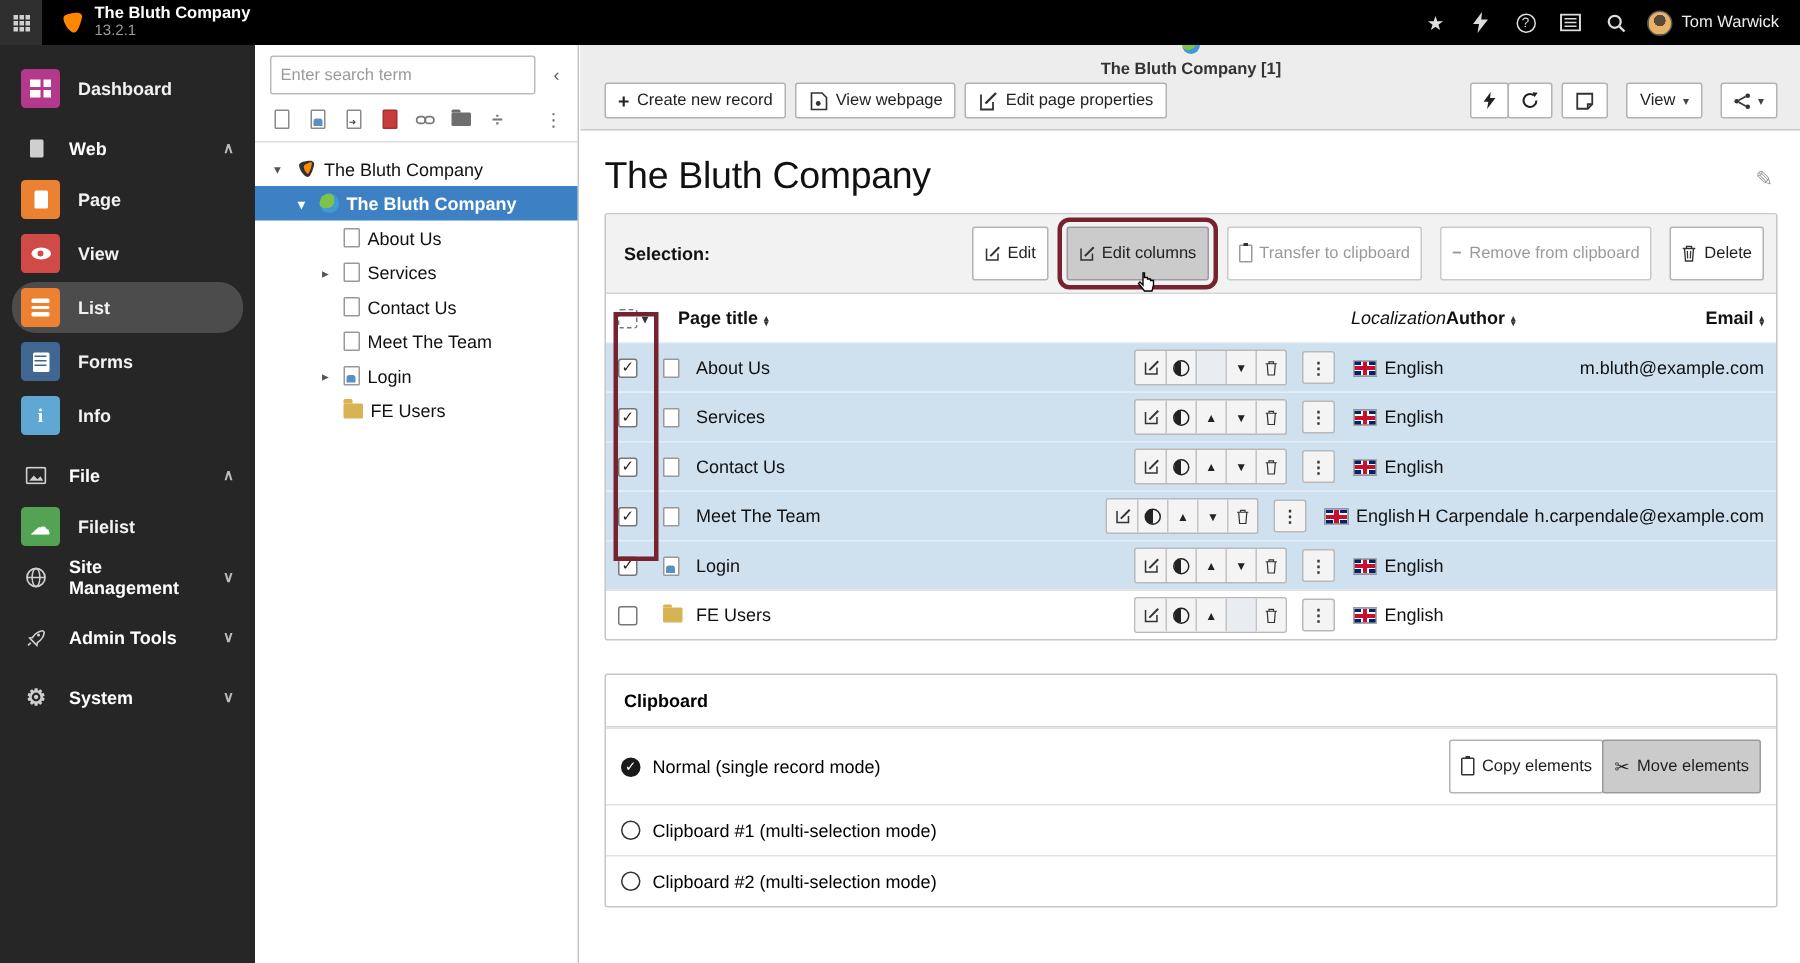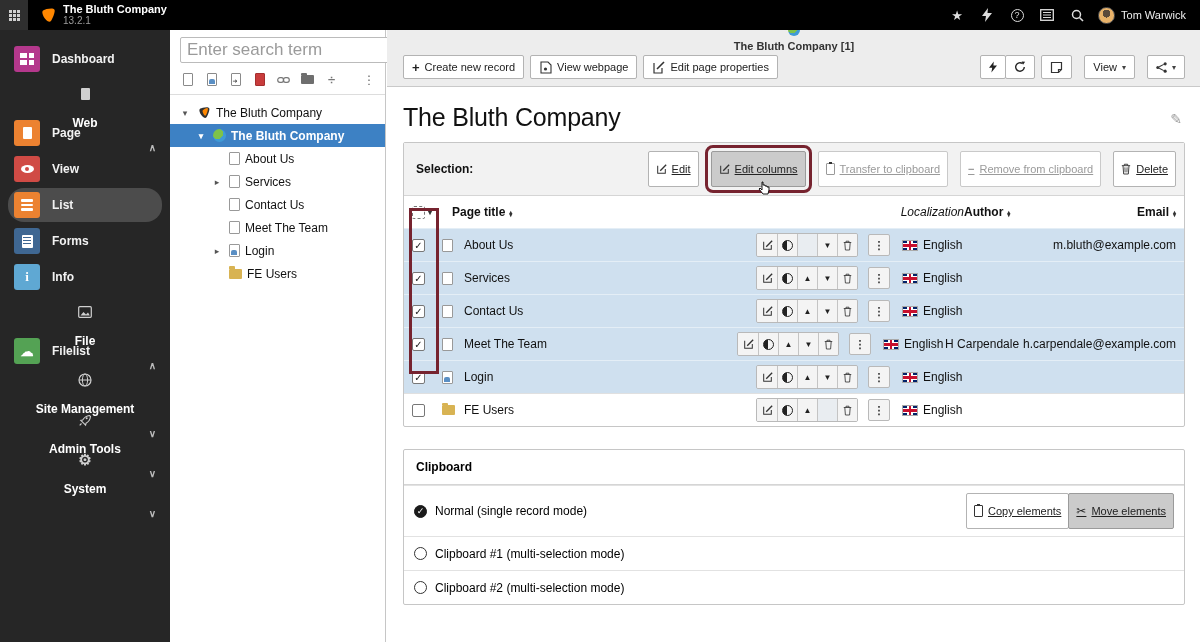--- a/index.html
+++ b/index.html
@@ -19,40 +19,40 @@
   .topbar-right { margin-left:auto; display:flex; align-items:center; gap:4px; padding-right:10px; }
   .tb-icon { width:26px; height:26px; display:flex; align-items:center; justify-content:center; color:#ddd; font-size:13px; }
   .help-circle { width:13px; height:13px; border:1.3px solid #ddd; border-radius:50%; font-size:9px; display:flex; align-items:center; justify-content:center; color:#ddd; }
   .avatar { width:17px; height:17px; border-radius:50%; background:radial-gradient(circle at 50% 38%, #5b4a3a 0 32%, #e8b269 33% 100%); border:1px solid #555; }
   .tb-user { display:flex; align-items:center; gap:6px; font-size:11px; color:#eee; padding:0 4px; }
 
   
   .sidebar { position:absolute; top:30px; left:0; width:170px; height:612px; background:#262626; color:#fff; padding-top:10px; }
   .sb-item { display:flex; align-items:center; gap:12px; height:34px; margin:2px 8px; padding:0 6px; border-radius:3px; font-size:12px; font-weight:bold; color:#f2f2f2; }
   .sb-item.sel { background:#4c4c4c;border-radius:16px; }
-  .sb-group { display:flex; align-items:center; gap:12px; height:30px; margin:8px 8px 2px; padding:0 6px; font-size:12px; font-weight:bold; color:#fff;flex-direction:column; }
+  .sb-group { display:flex; align-items:center; gap:12px; height:30px; margin:8px 8px 2px; padding:0 6px; font-size:12px; font-weight:bold; color:#fff; }
   .sb-chevron { margin-left:auto; font-size:10px; color:#bbb; }
   .mod-ico { width:26px; height:26px; border-radius:3px; display:flex; align-items:center; justify-content:center; flex:0 0 26px; }
   .mod-ico-sm { width:20px; height:20px; display:flex; align-items:center; justify-content:center; flex:0 0 20px; color:#cfcfcf; }
   .mini-doc { width:9px; height:12px; background:#fff; border-radius:1px; }
   .mini-bars { display:flex; flex-direction:column; gap:2px; }
   .mini-bars i { width:12px; height:2.5px; background:#fff; border-radius:1px; display:block; }
   .mini-eye { width:13px; height:8px; background:#fff; border-radius:50%; position:relative; }
   .mini-eye:after { content:""; position:absolute; left:4.5px; top:2px; width:4px; height:4px; background:#d04b45; border-radius:50%; }
   .mini-grid { display:grid; grid-template-columns:7px 5px; grid-gap:1.5px; }
   .mini-grid i { height:5px; background:#fff; display:block; }
   .mini-i { color:#fff; font-weight:bold; font-size:13px; font-family:"Liberation Serif",serif; }
   .mini-cloud { color:#fff; font-size:13px; }
   .mini-formdoc { width:11px; height:13px; background:#fff; border-radius:1px; display:flex; flex-direction:column; gap:1.5px; padding:2px 1.5px; }
   .mini-formdoc i { height:1.5px; background:#3f6792; display:block; }
 
   
   .tree { position:absolute; top:30px; left:170px; width:216px; height:612px; background:#fff; border-right:1px solid #c6c6c6; }
   .tree-search-row { display:flex; align-items:center; padding:7px 6px 5px 10px; gap:6px; }
-  .tree-search { flex:1; height:22px; border:1px solid #bbb; border-radius:2px; font-size:17px; padding:12px 6px; color:#333; font-family:"Liberation Sans",sans-serif; }
+  .tree-search { flex:1; height:22px; border:1px solid #bbb; border-radius:2px; font-size:11px; padding:12px 6px; color:#333; font-family:"Liberation Sans",sans-serif; }
   .tree-search::placeholder { color:#9a9a9a; }
   .tree-collapse { color:#555; font-size:12px; width:16px; text-align:center; }
   .tree-toolbar { display:flex; align-items:center; gap:9px; padding:4px 10px 7px; border-bottom:1px solid #ddd; }
   .tt-ico { width:15px; height:15px; display:flex; align-items:center; justify-content:center; }
   .doc-shape { width:10px; height:13px; background:#fff; border:1px solid #8a8a8a; border-radius:1px; position:relative; }
   .doc-shape.blue:after { content:""; position:absolute; left:1px; bottom:1px; width:6px; height:5px; background:#5a8fc4; border-radius:2px 2px 0 0; }
   .doc-shape.arrow:after { content:"➜"; position:absolute; font-size:6px; color:#444; left:1px; top:3px; }
   .doc-shape.red { background:#c83c3c; border-color:#a52f2f; }
   .tt-link { color:#777; font-size:12px; font-weight:bold; }
   .folder-shape { width:13px; height:9px; background:#6e6e6e; border-radius:1px; position:relative; }
@@ -88,21 +88,21 @@
   .ico-12 { width:13px; height:13px; }
 
   .page-title-row { display:flex; align-items:flex-start; padding:16px 18px 10px 16px; }
   .page-title { font-size:25px; font-weight:500; color:#111; letter-spacing:-0.2px; }
   .title-pencil { margin-left:auto; color:#999; font-size:14px; padding-top:8px; }
 
   .panel { margin:0 15px 0 16px; border:1px solid #c6c6c6; border-radius:2px; background:#fff; }
   .selection-row { display:flex; align-items:center; background:#f2f2f2; border-bottom:1px solid #d5d5d5; padding:8px 8px; }
   .selection-label { font-size:12px; font-weight:bold; color:#111; padding-left:4px; }
   .sel-btns { margin-left:auto; display:flex; align-items:center; gap:6px; }
-  .btn.sm { height:36px; font-size:11px; padding:12px 7px;text-decoration:underline; }
+  .btn.sm { height:36px; font-size:11px; padding:12px 7px; }
   .btn.disabled { color:#9a9a9a; border-color:#c9c9c9; }
   .btn.active-gray { background:#cbcbcb; border-color:#9b9b9b;justify-content:center; }
   .annotate { outline:3px solid #76232f; outline-offset:3px; position:relative; }
   .cursor-hand { position:absolute; left:50%; bottom:-9px; width:12px; height:14px; z-index:30; }
 
   
   .tbl-header { display:flex; align-items:center; height:32px; font-size:12px; font-weight:bold; color:#111; background:#fff; padding:0 8px; }
   .tbl-row { display:flex; align-items:center; height:33px; font-size:12px; color:#111; padding:0 8px; border-top:1px solid #e4eef6; }
   .tbl-row.checked { background:#cfe0ef; }
   .tbl-row.plain { border-top:1px solid #e0e0e0; }

